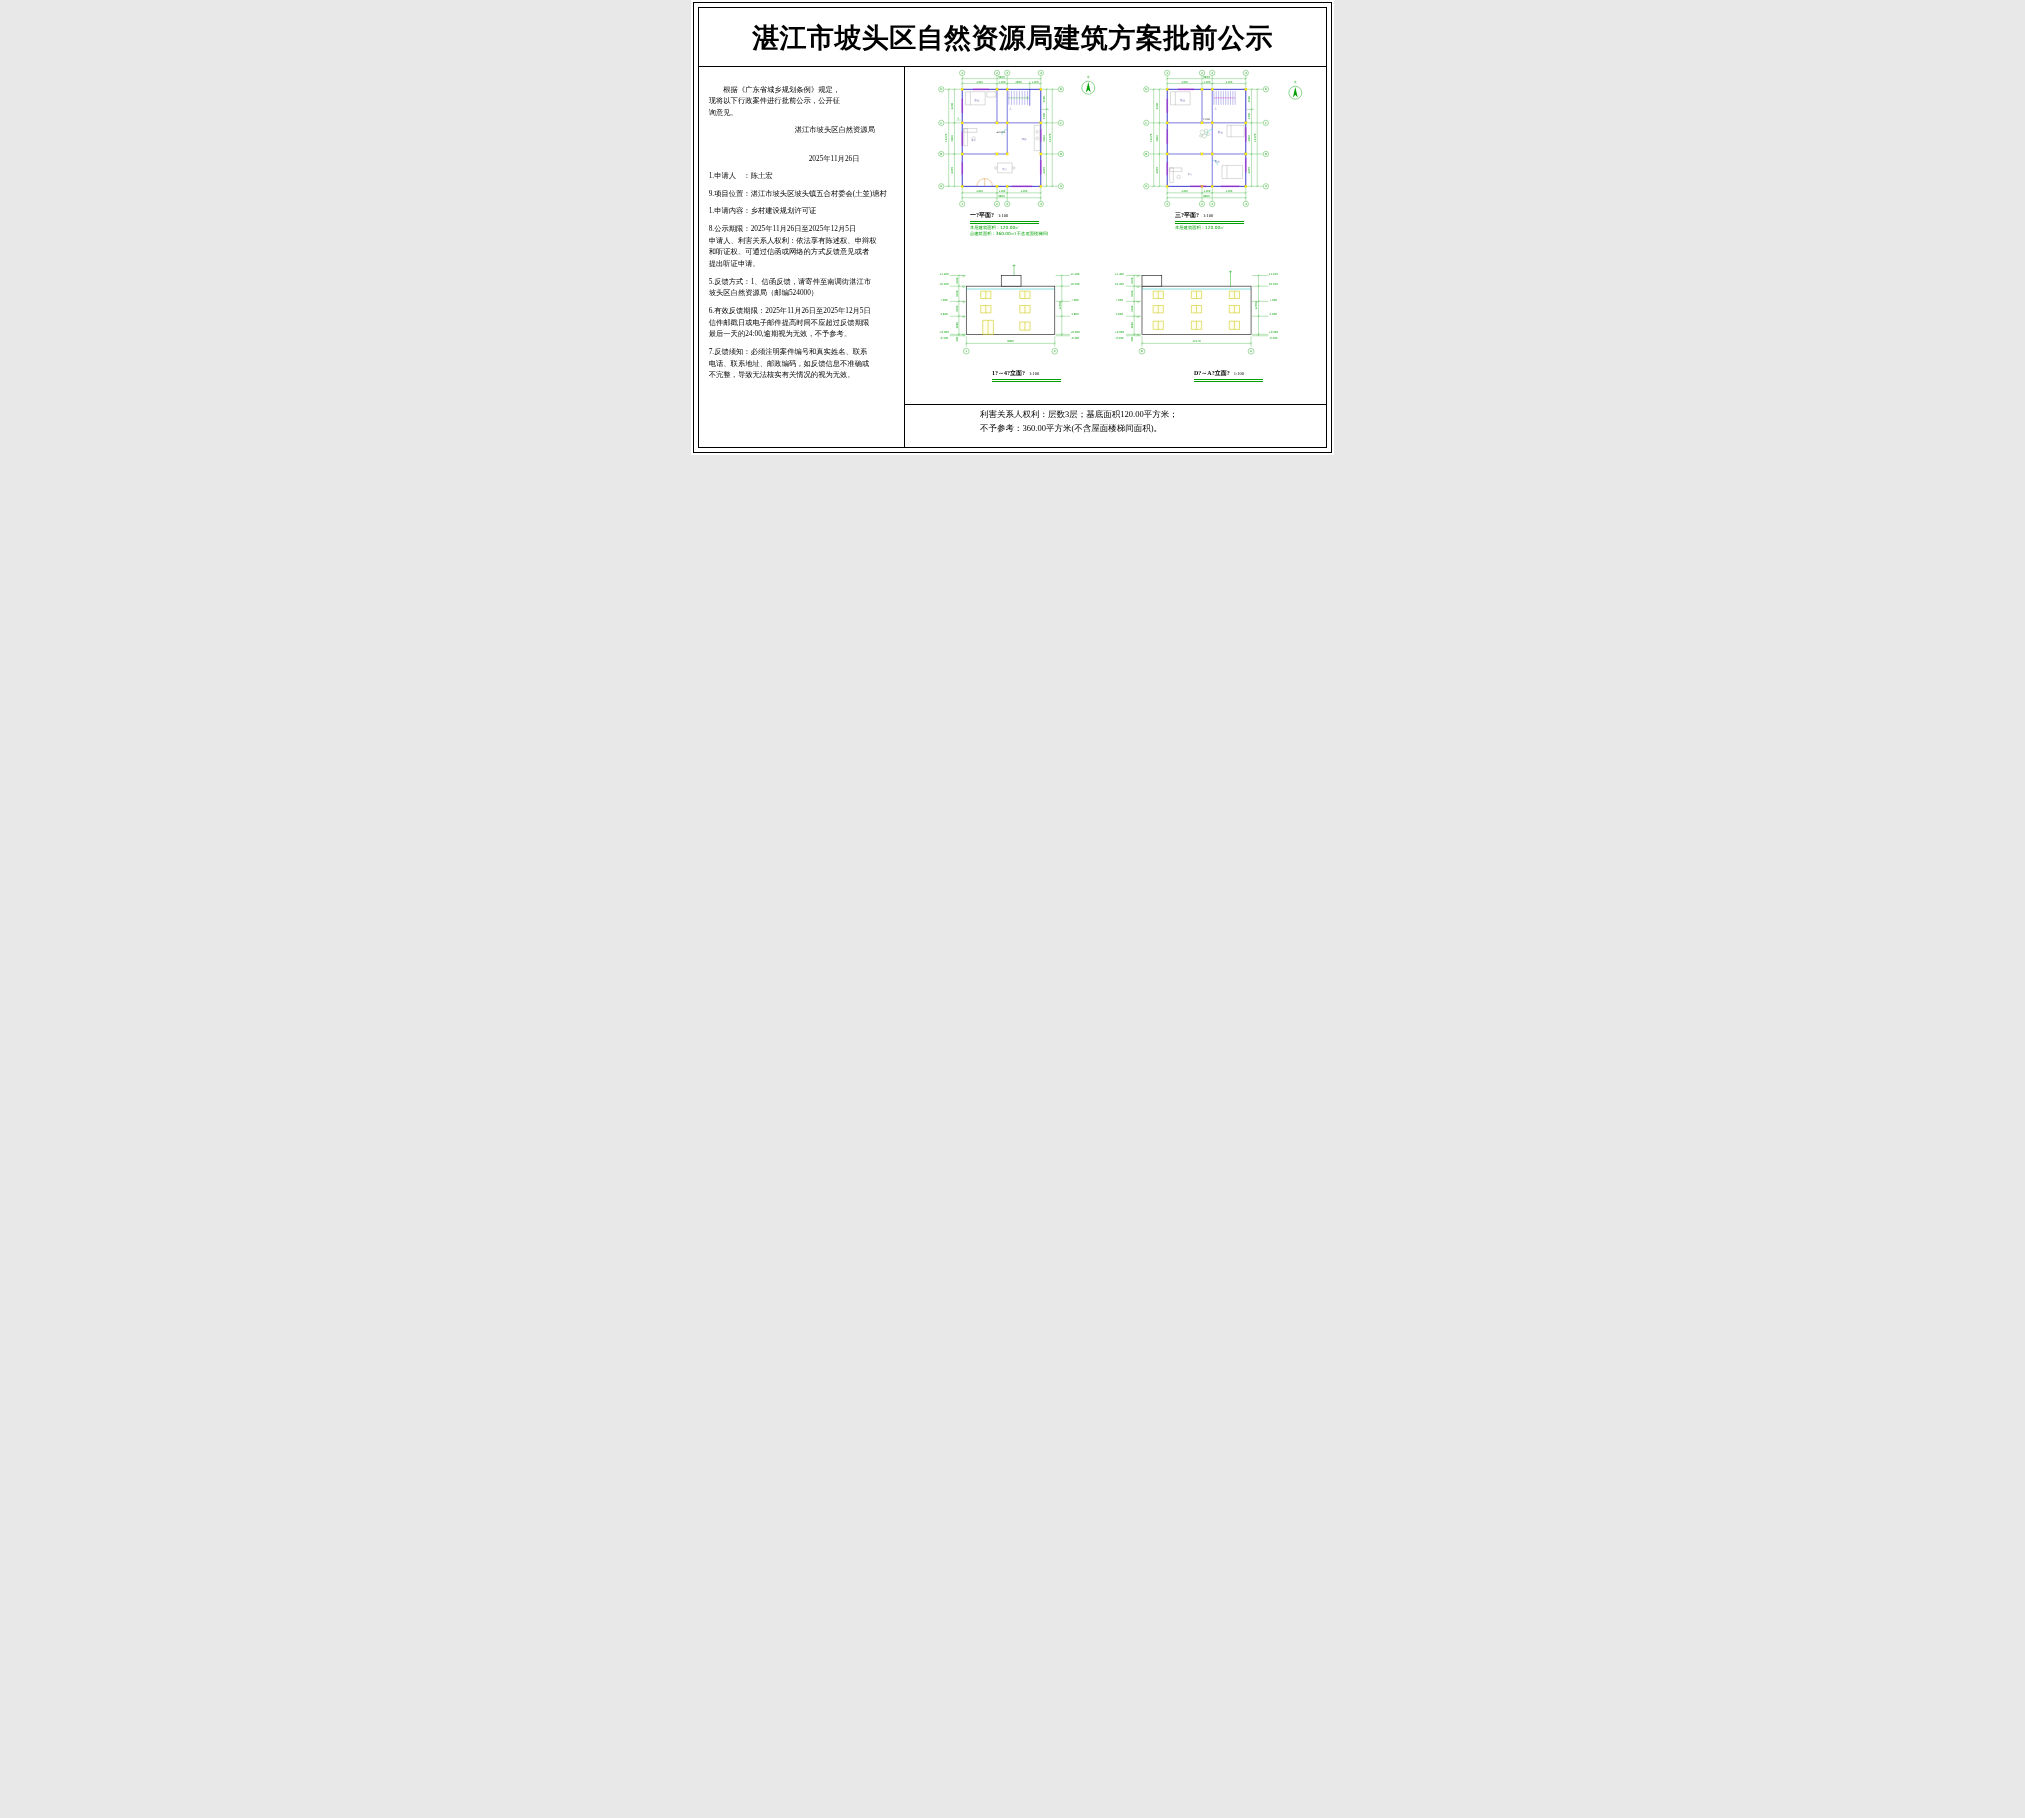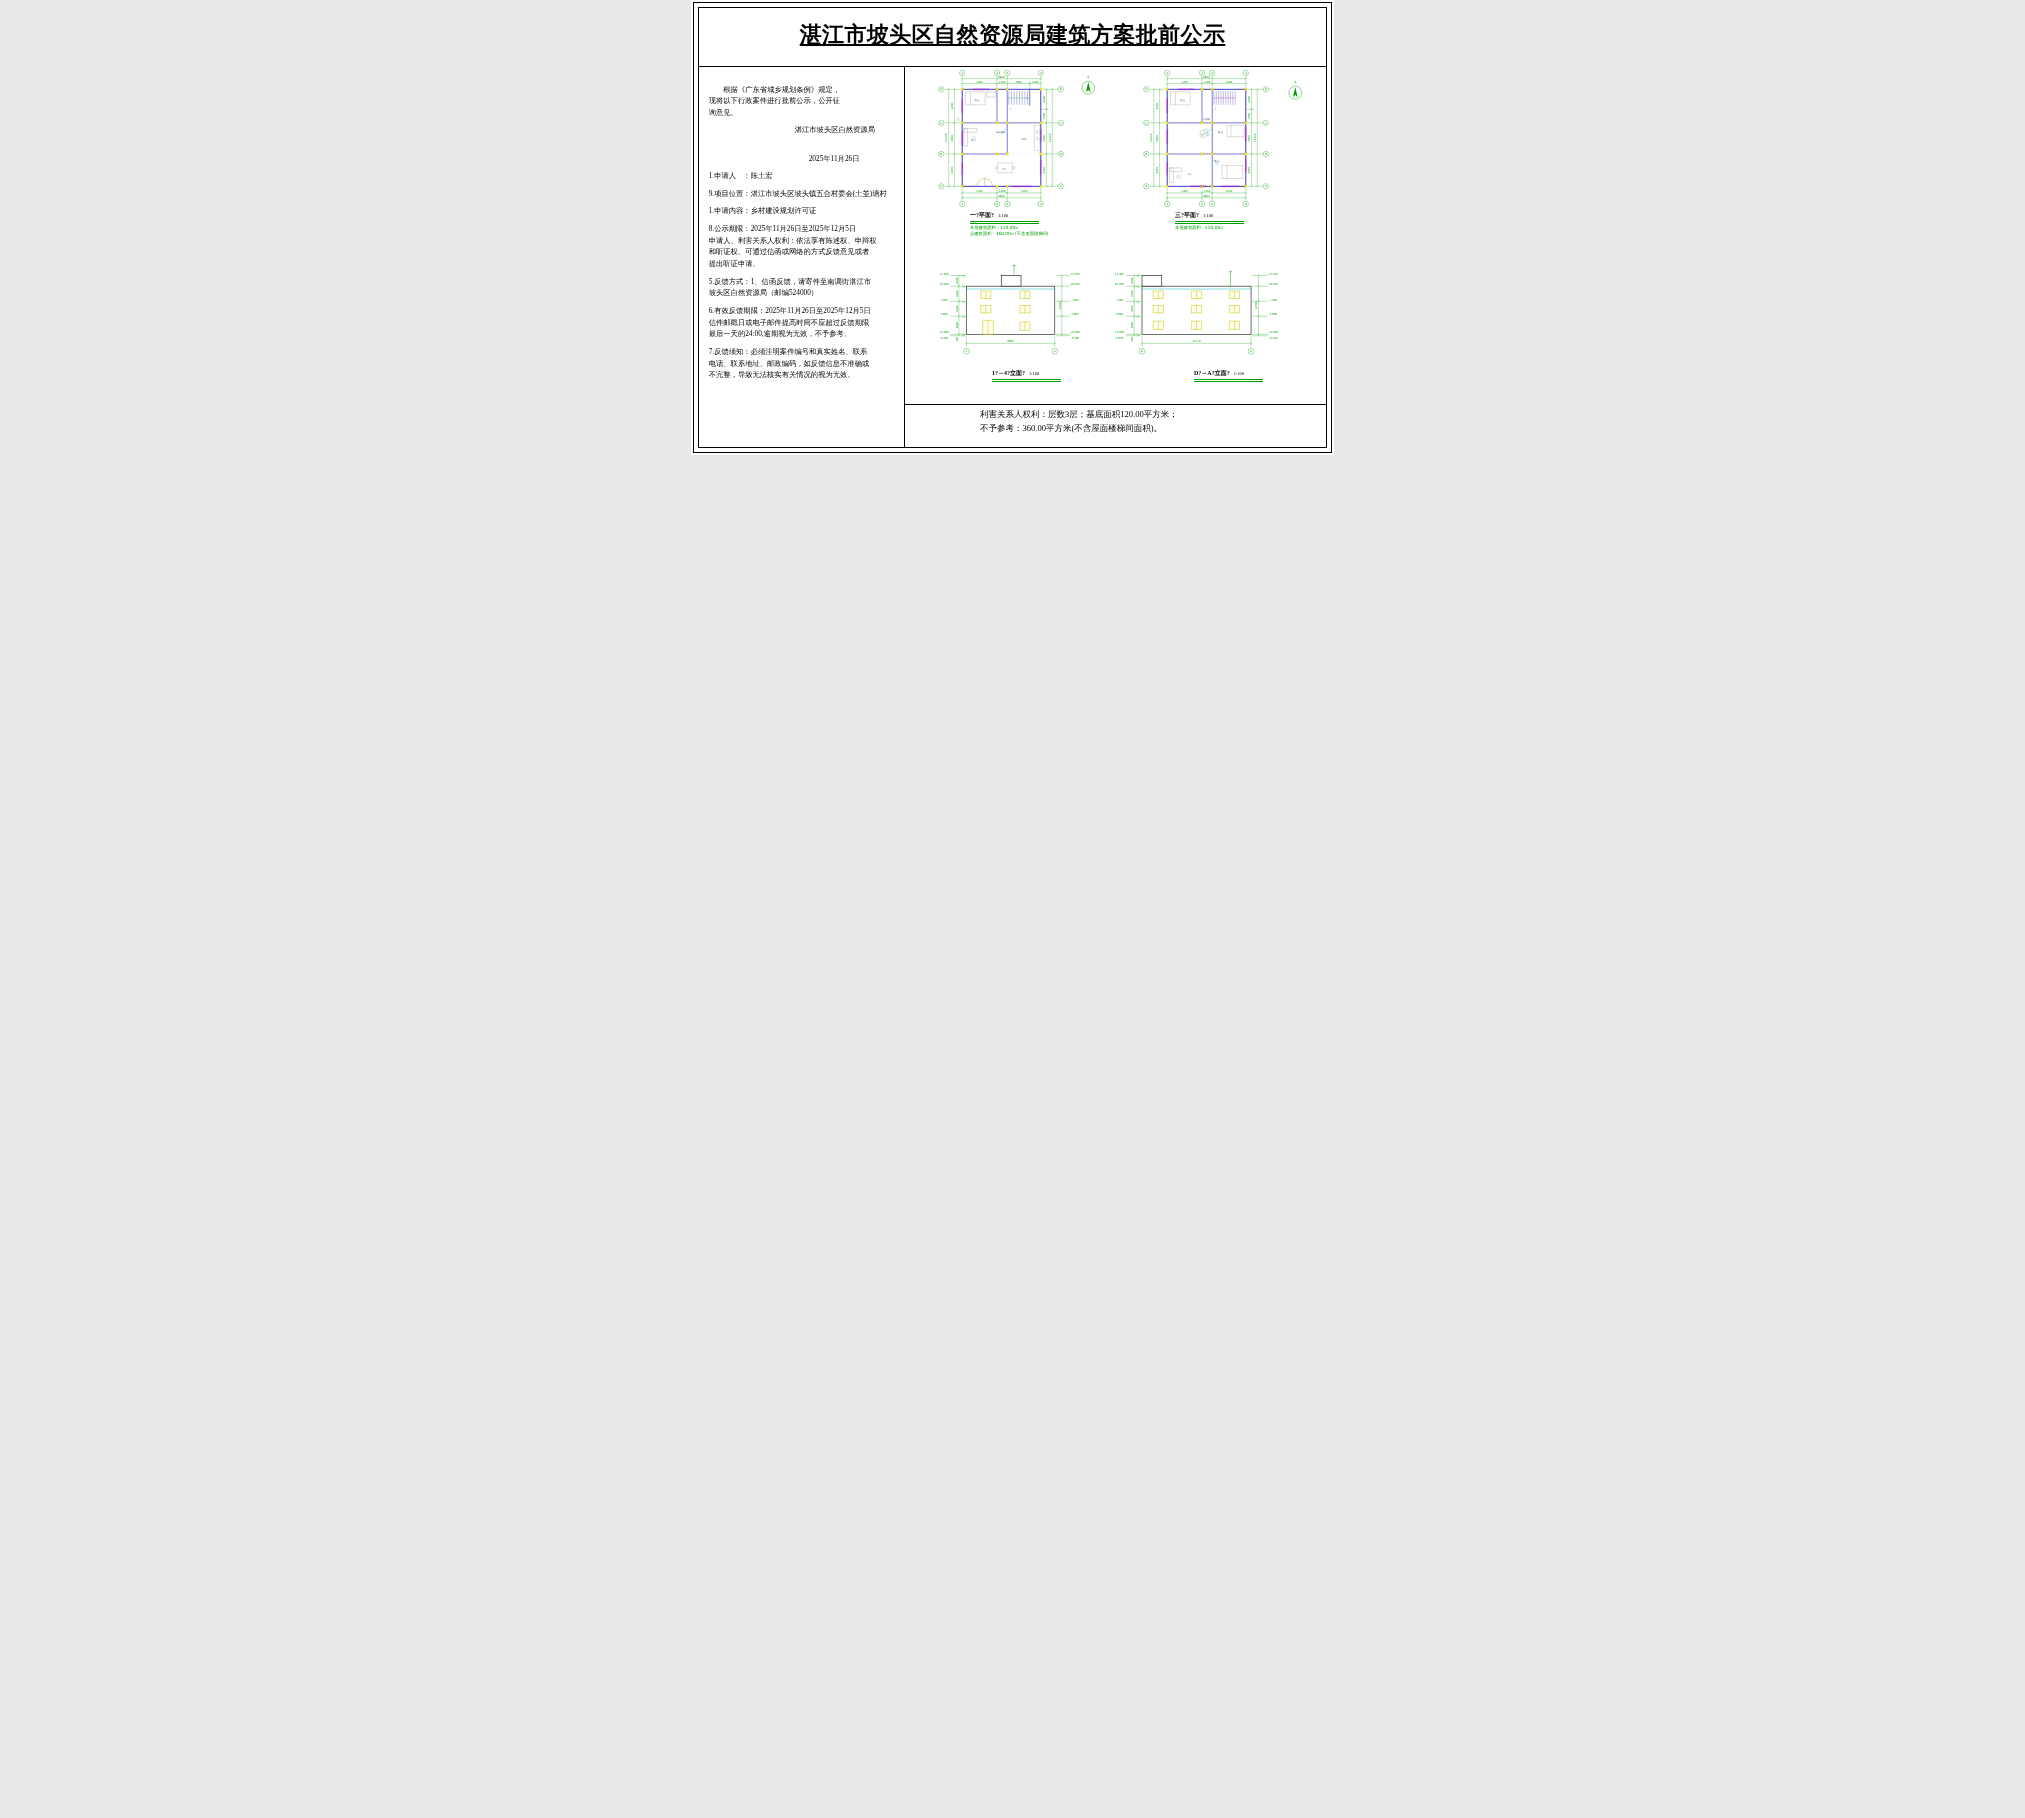--- a/index.html
+++ b/index.html
@@ -4,21 +4,21 @@
 <style>
   html,body { margin:0; padding:0; background:#e8e8e8; }
   #page {
     position:relative; width:643px; height:455px; margin:0 auto;
     background:#ffffff; font-family:"Liberation Serif","DejaVu Serif",serif; color:#000;
     overflow:hidden;
   }
   .frame-outer { position:absolute; inset:2.4px; border:0.6px solid #000; }
   .frame-inner { position:absolute; inset:7.3px; border:0.8px solid #000; }
   .doc-title { position:absolute; top:20px; left:0; right:0; text-align:center;
-    font-size:22px; font-weight:bold; letter-spacing:0.4px;text-decoration:underline; }
+    font-size:27px; font-weight:bold; letter-spacing:0.4px; }
   .divider-title  { position:absolute; left:8px;  top:66px; width:627px; height:0.8px; background:#000; }
   .divider-vert   { position:absolute; left:213px; top:66px; width:0.8px;  height:381px; background:#000; }
   .divider-footer { position:absolute; left:214px; top:404px; width:421px; height:0.8px; background:#000; }
 
   .left-panel { position:absolute; left:8px; top:73px; width:205px; height:380px;
     padding:10.5px 4.9px 0 9.7px; box-sizing:border-box; font-size:7.3px; }
   .intro { white-space:pre-line; line-height:1.6; }
   .agency { margin-top:6.5px; padding-left:86px; }
   .date   { margin-top:19px;  padding-left:100px; }
   .notice-item { margin-top:6px; white-space:pre-line; line-height:1.6; }

